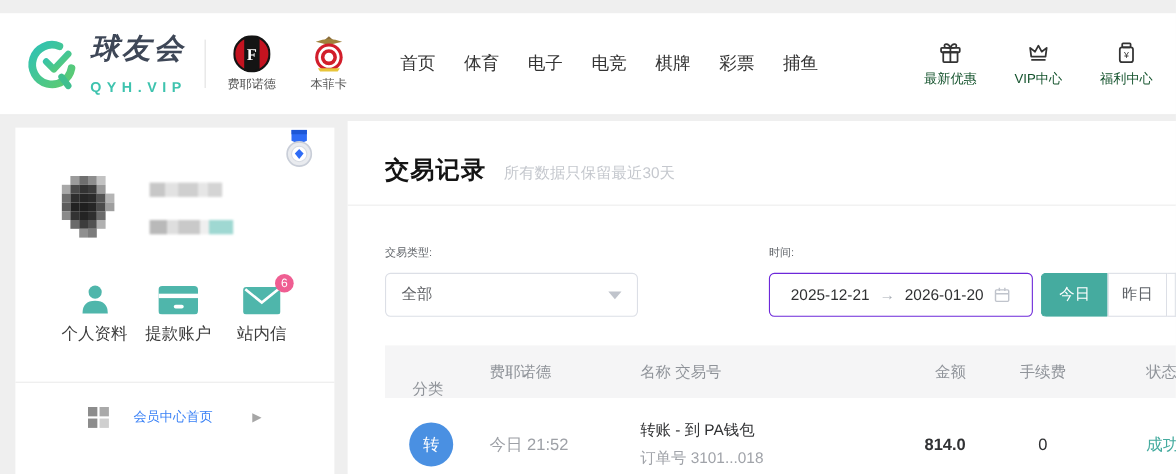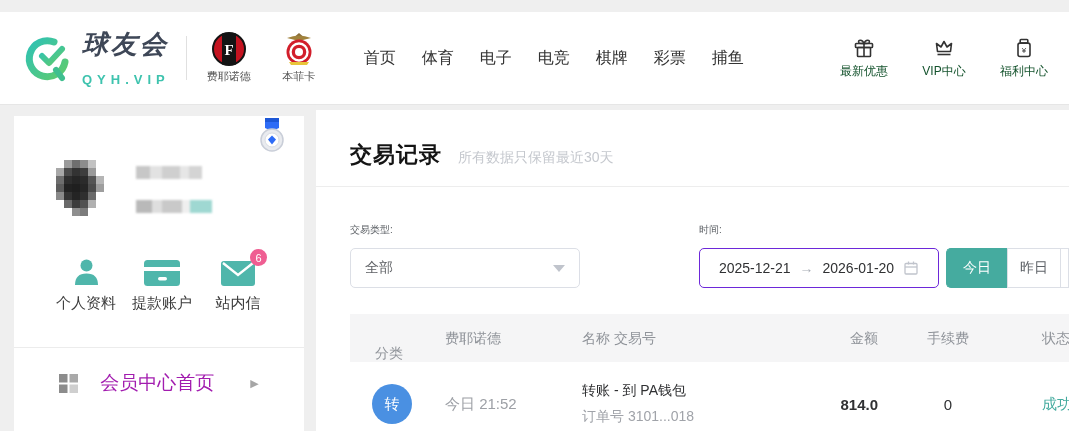--- a/index.html
+++ b/index.html
@@ -37,21 +37,21 @@
   .seg { height:13px; }
   .shortcuts { display:flex; justify-content:space-between; padding:0 28px 0 34px; margin-top:38px; }
   .shortcut { display:flex; flex-direction:column; align-items:center; width:76px; cursor:pointer; position:relative; }
   .shortcut-icon { height:30px; display:flex; align-items:flex-end; position:relative; }
   .shortcut-label { margin-top:8px; font-size:15px; color:#3c3c3c; white-space:nowrap; }
   .badge { position:absolute; top:-7px; right:-12px; min-width:17px; height:17px; border-radius:9px;
            background:#ef5e92; color:#fff; font-size:11px; display:flex; align-items:center; justify-content:center;
            padding:0 3px; }
   .side-divider { margin-top:34px; border-top:1px solid #ececec; }
   .member-home { display:flex; align-items:center; justify-content:center; padding:22px 0; cursor:pointer; }
-  .member-home-label { font-size:19px; color:#a21caf; margin-left:22px; }
+  .member-home-label { font-size:12px; color:#3b82f6; margin-left:22px; }
   .member-arrow { margin-left:36px; font-size:11px; color:#a6a6a6; }
 
   
   .main { position:absolute; left:316px; top:110px; width:753px; height:321px; background:#fff; overflow:hidden; }
   .title-row { display:flex; align-items:baseline; padding:30px 0 0 34px; }
   .page-title { font-size:22px; font-weight:700; color:#141414; letter-spacing:1px; }
   .page-subtitle { margin-left:16px; font-size:14px; color:#c5c8ce;text-align:center; }
   .title-divider { margin-top:16px; border-top:1px solid #ededed; }
   .filters { display:flex; margin-top:36px; padding-left:34px; }
   .filter-group { display:flex; flex-direction:column; }

